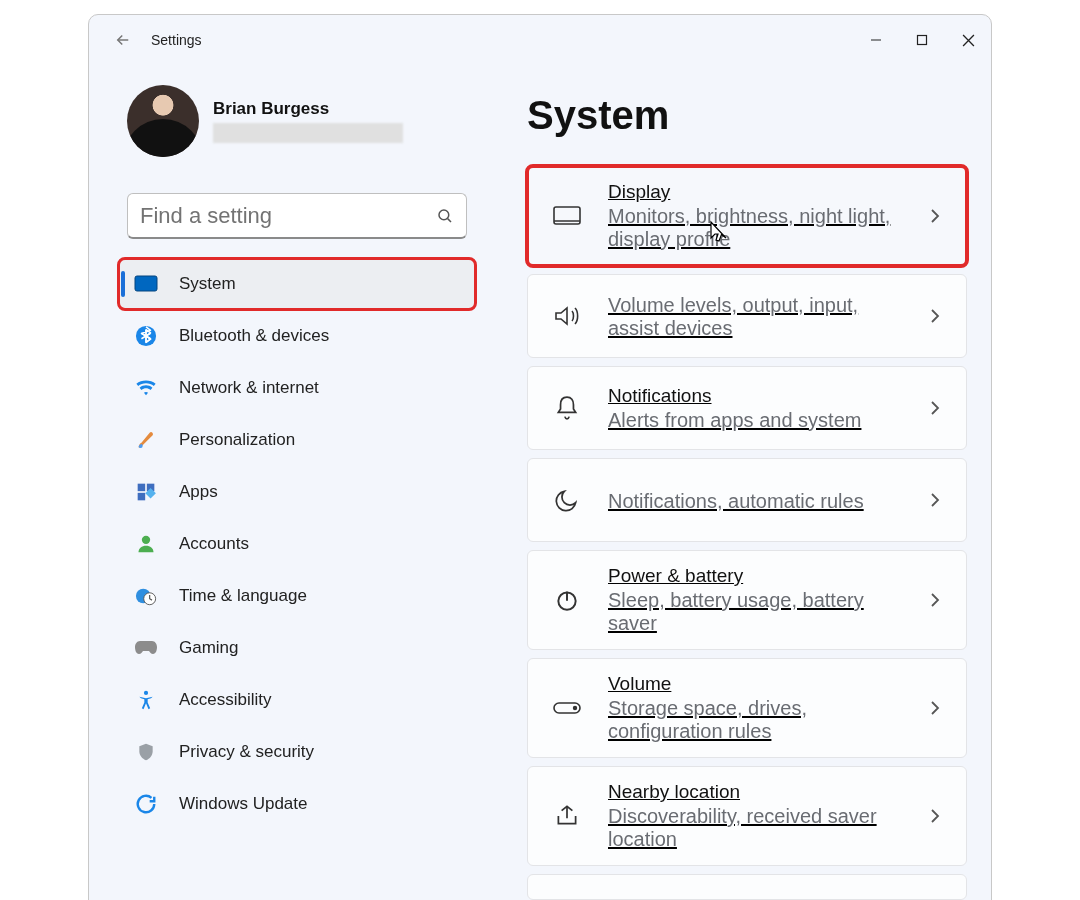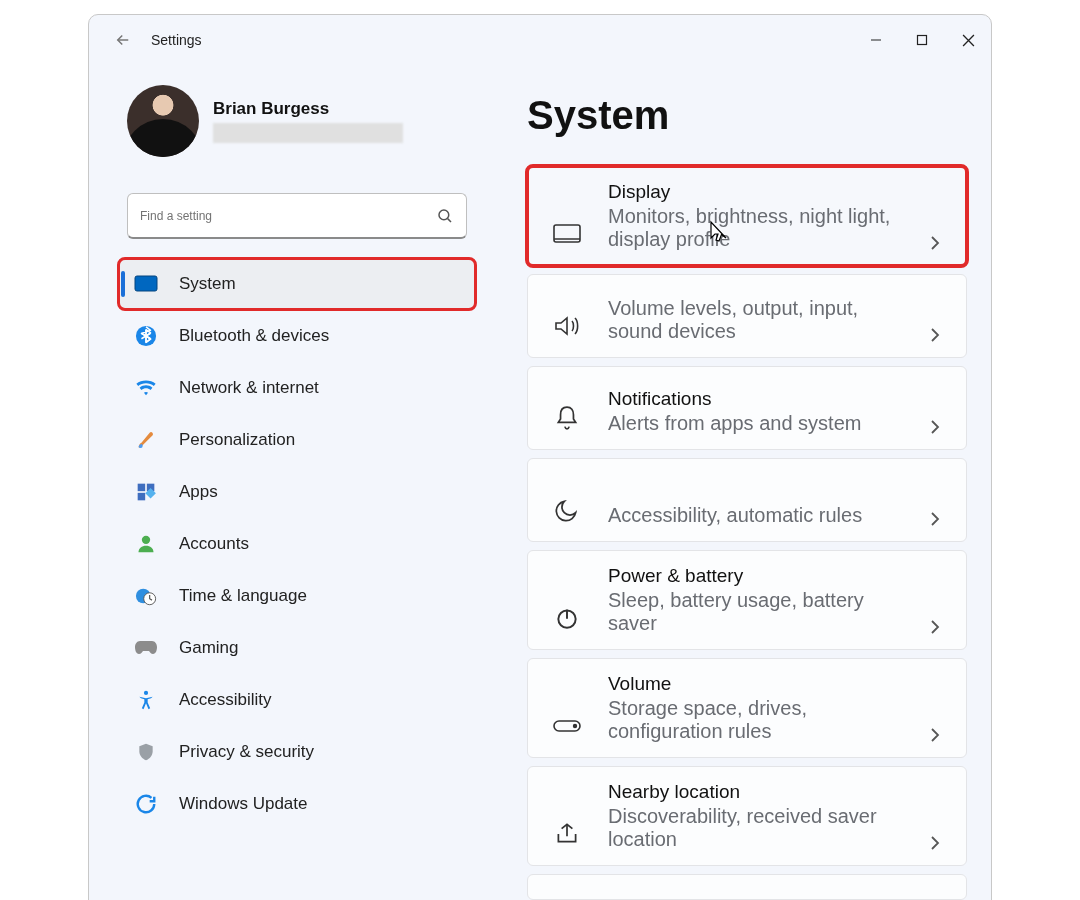--- a/index.html
+++ b/index.html
@@ -59,21 +59,21 @@
   }
 
   .search {
     margin: 18px 8px 14px 8px;
     height: 46px; background:#fff;
     border:1px solid #bfbfbf; border-bottom:2px solid #8a8a8a;
     border-radius:6px;
     display:flex; align-items:center; padding:0 12px;
   }
   .search input{
-    flex:1; border:none; outline:none; font-size:12px; background:transparent; color:#a16207;
+    flex:1; border:none; outline:none; font-size:22px; background:transparent; color:#a16207;
   }
   .search input::placeholder{ color:#737373; }
   .search .search-icon{ color:#555; }
 
   .nav { display:flex; flex-direction:column; gap:2px; margin-top:6px; }
   .nav-item{
     display:flex; align-items:center; gap:20px;
     height:50px; padding:0 10px 0 14px;
     border-radius:6px; cursor:pointer;
     font-size:17px; color:#222;
@@ -95,23 +95,24 @@
     flex:1; padding: 18px 24px 8px 42px;
     overflow:hidden;
   }
   .page-title{
     font-size:40px; font-weight:700; color:#111; margin-bottom:28px; margin-top:10px;
   }
   .cards{ display:flex; flex-direction:column; gap:8px; }
   .card{
     background:#fcfdfe; border:1px solid #e3e4e7; border-radius:6px;
     min-height:84px;
-    display:flex; align-items:flex-end; gap:24px;
+    display:flex; align-items:center; gap:24px;
     padding:14px 26px 14px 22px;
     cursor:pointer;
+    text-decoration:underline;
   }
   .card .card-ico{ width:34px; height:34px; display:flex; align-items:center; justify-content:center; color:#2b2b2b; flex:0 0 34px;}
   .card .card-text{ flex:1; }
   .card .card-title{ font-size:19px; color:#111; }
   .card .card-desc{ font-size:20px; color:#696c72; margin-top:2px;}
   .card .chev{ color:#565656; }
   .card.redbox{
     outline:4px solid #e12a2a; outline-offset:-2px;
     background:#f6f8fc;
   }
@@ -310,21 +311,21 @@
         </div>
 
         <div class="card">
           <span class="card-ico">
             <svg width="28" height="26" viewBox="0 0 28 24" fill="none" stroke="#333" stroke-width="1.6">
                 <path d="M3 9v6h5l6 5V4L8 9H3z"></path>
                 <path d="M19 7c2 2 2 8 0 10M22 4c3.5 3.5 3.5 12.5 0 16"></path>
               </svg>
           </span>
           <div class="card-text">
-            <div class="card-desc">Volume levels, output, input, sound devices</div>
+            <div class="card-desc">Volume levels, output, input, assist devices</div>
           </div>
           <span class="chev">
             <svg width="10" height="16" viewBox="0 0 10 16" fill="none" stroke="currentColor" stroke-width="1.8">
                 <path d="M2 2l6 6-6 6"></path>
               </svg>
           </span>
         </div>
 
         <div class="card">
           <span class="card-ico">
@@ -344,21 +345,21 @@
           </span>
         </div>
 
         <div class="card">
           <span class="card-ico">
             <svg width="26" height="26" viewBox="0 0 24 24" fill="none" stroke="#333" stroke-width="1.6">
                 <path d="M20 14.5A9 9 0 1 1 9.5 4a7 7 0 0 0 10.5 10.5z"></path>
               </svg>
           </span>
           <div class="card-text">
-            <div class="card-desc">Accessibility, automatic rules</div>
+            <div class="card-desc">Notifications, automatic rules</div>
           </div>
           <span class="chev">
             <svg width="10" height="16" viewBox="0 0 10 16" fill="none" stroke="currentColor" stroke-width="1.8">
                 <path d="M2 2l6 6-6 6"></path>
               </svg>
           </span>
         </div>
 
         <div class="card">
           <span class="card-ico">

